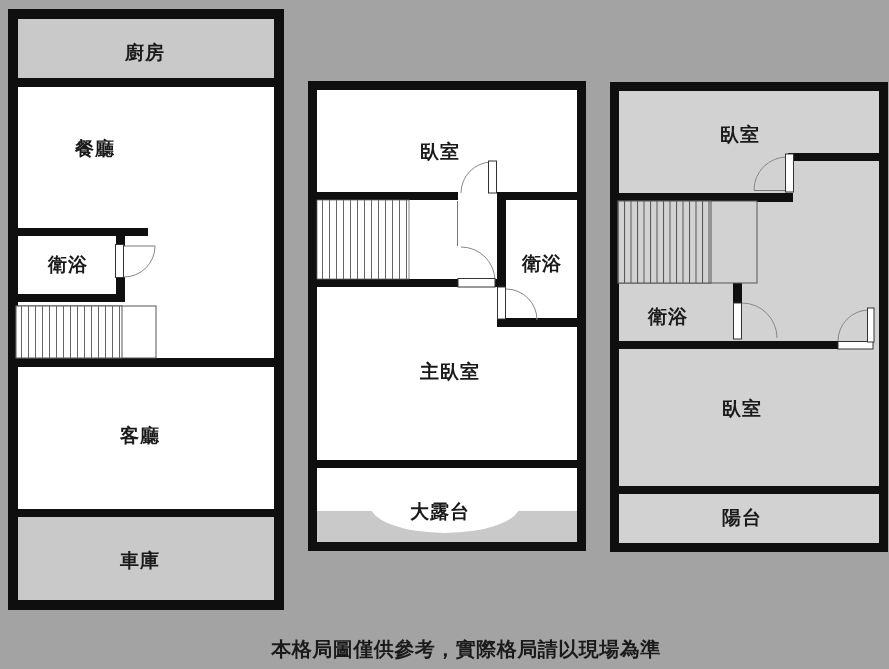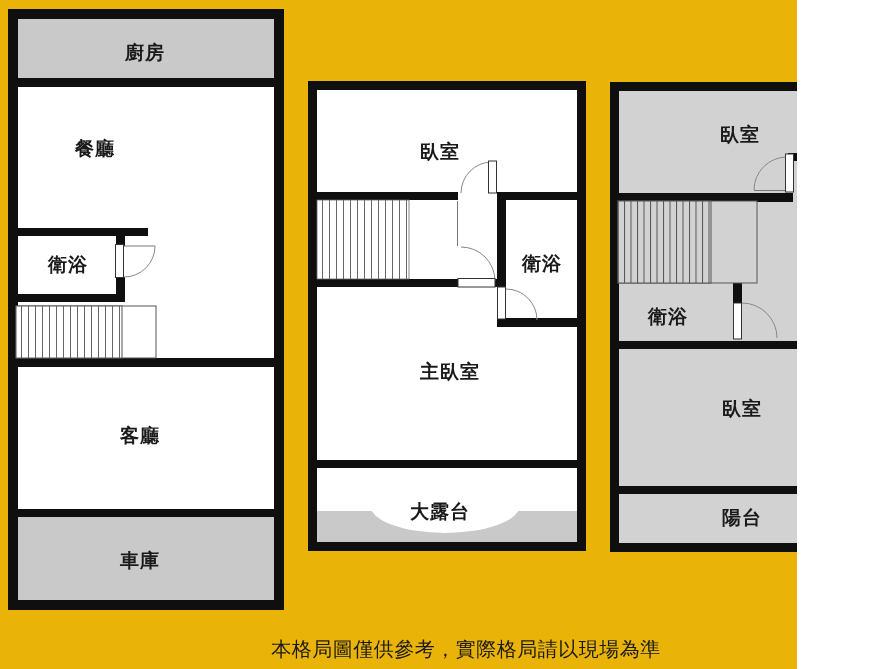--- a/index.html
+++ b/index.html
@@ -1,22 +1,22 @@
 <!DOCTYPE html>
 <html><head>
 <meta charset="utf-8">
 <style>
   html,body{margin:0;padding:0;background:#ffffff;}
-  .page{position:relative;width:797px;height:669px;background:#eab308;overflow:hidden;
+  .page{position:relative;width:889px;height:669px;background:#a3a3a3;overflow:hidden;
         font-family:"DejaVu Sans",sans-serif;}
   svg{position:absolute;left:0;top:0;}
   .room-label{font-family:"DejaVu Sans",sans-serif;font-size:19px;font-weight:600;
               fill:#1a1a1a;letter-spacing:1px;}
   .disclaimer{position:absolute;left:44px;top:636px;width:844px;text-align:center;
-              font-size:20px;font-weight:400;color:#1a1a1a;letter-spacing:0.5px;}
+              font-size:20px;font-weight:700;color:#1a1a1a;letter-spacing:0.5px;}
 </style>
 </head>
 <body>
 
 <div class="page">
 
 <svg width="889" height="669" viewBox="0 0 889 669">
   <defs>
     <pattern id="treadsWhite" width="7" height="10" patternUnits="userSpaceOnUse">
       <rect width="7" height="10" fill="#ffffff"></rect>

